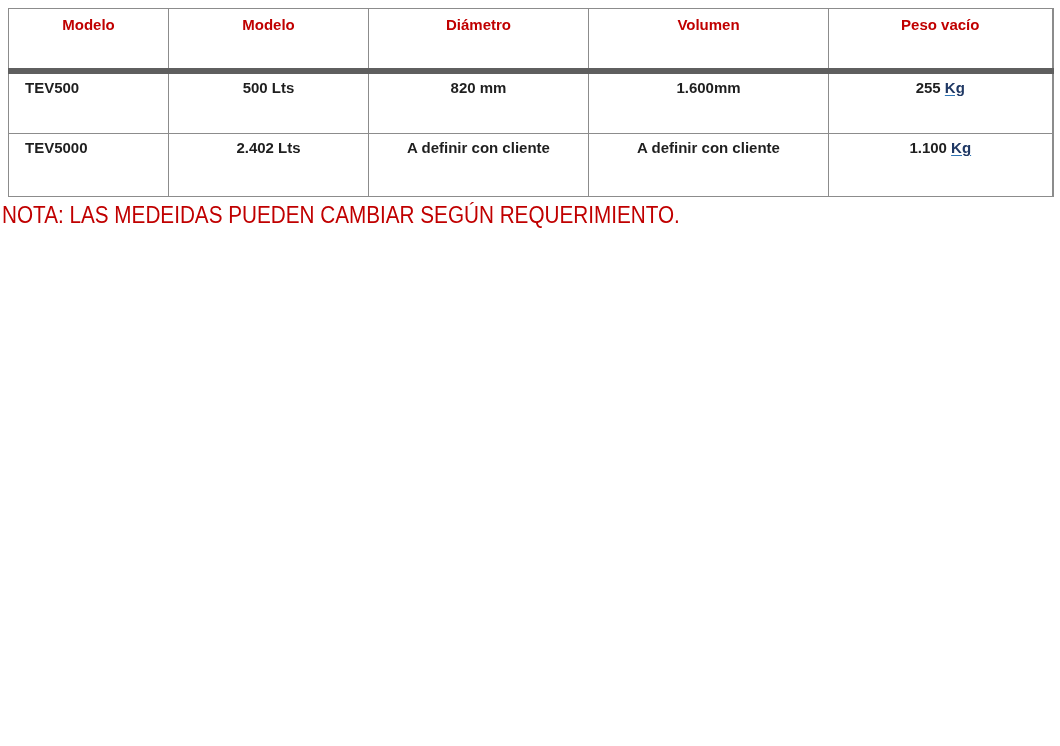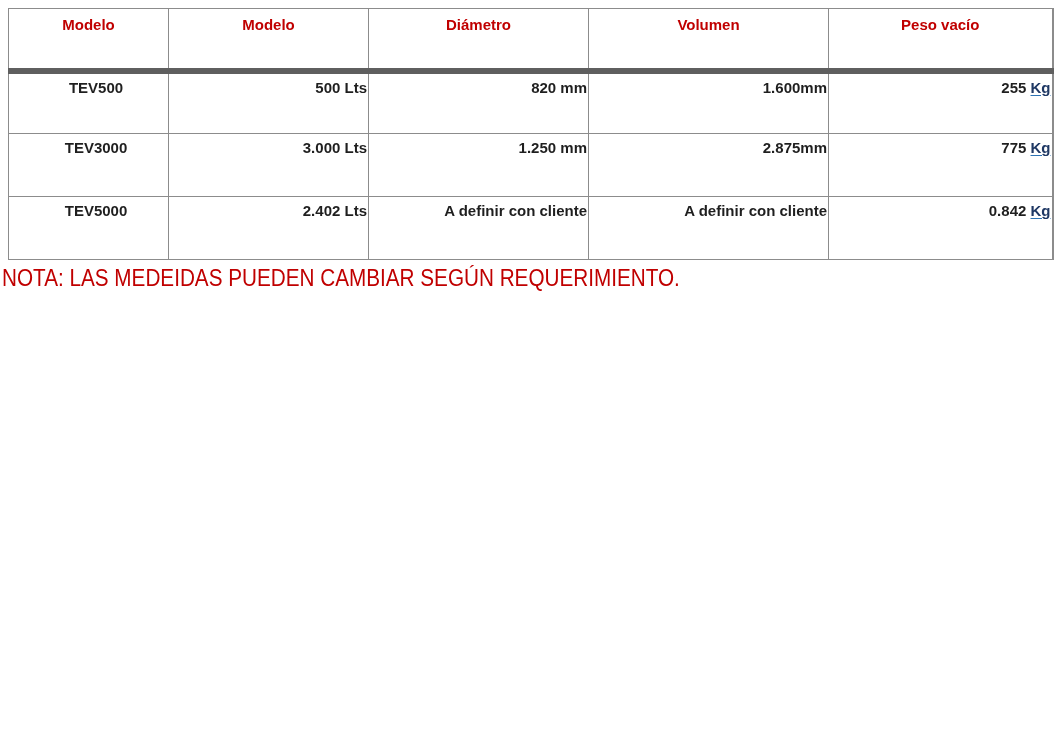--- a/index.html
+++ b/index.html
@@ -49,25 +49,25 @@
   tbody tr { height: 63px; }
 
   th {
     color: var(--header-text);
     text-align: center;
     padding-top: 7px;
     border-bottom: 6px solid var(--header-rule);
   }
   td {
     color: var(--body-text);
-    text-align: right;
+    text-align: center;
     padding-top: 5px;
   }
   td.col-modelo {
-    text-align: center;
+    text-align: left;
     padding-left: 16px;
   }
   td.col-peso { border-right: 2px solid var(--grid-border); margin-top: 27px; }
 
   .kg {
     color: var(--kg-text);
     text-decoration: underline;
     text-decoration-color: var(--kg-underline);
     text-underline-offset: 2px;
     cursor: pointer;
@@ -108,30 +108,23 @@
     </thead>
     <tbody>
         <tr>
           <td class="col-modelo">TEV500</td>
           <td class="col-volumen">500 Lts</td>
           <td class="col-diametro">820 mm</td>
           <td class="col-altura">1.600mm</td>
           <td class="col-peso"><span>255 </span><span class="kg">Kg</span></td>
         </tr>
         <tr>
-          <td class="col-modelo">TEV3000</td>
-          <td class="col-volumen">3.000 Lts</td>
-          <td class="col-diametro">1.250 mm</td>
-          <td class="col-altura">2.875mm</td>
-          <td class="col-peso"><span>775 </span><span class="kg">Kg</span></td>
-        </tr>
-        <tr>
           <td class="col-modelo">TEV5000</td>
           <td class="col-volumen">2.402 Lts</td>
           <td class="col-diametro">A definir con cliente</td>
           <td class="col-altura">A definir con cliente</td>
-          <td class="col-peso"><span>0.842 </span><span class="kg">Kg</span></td>
+          <td class="col-peso"><span>1.100 </span><span class="kg">Kg</span></td>
         </tr>
       </tbody>
   </table>
 
   <div class="note">NOTA: LAS MEDEIDAS PUEDEN CAMBIAR SEGÚN REQUERIMIENTO.</div>
 </div>
 
 </body></html>

